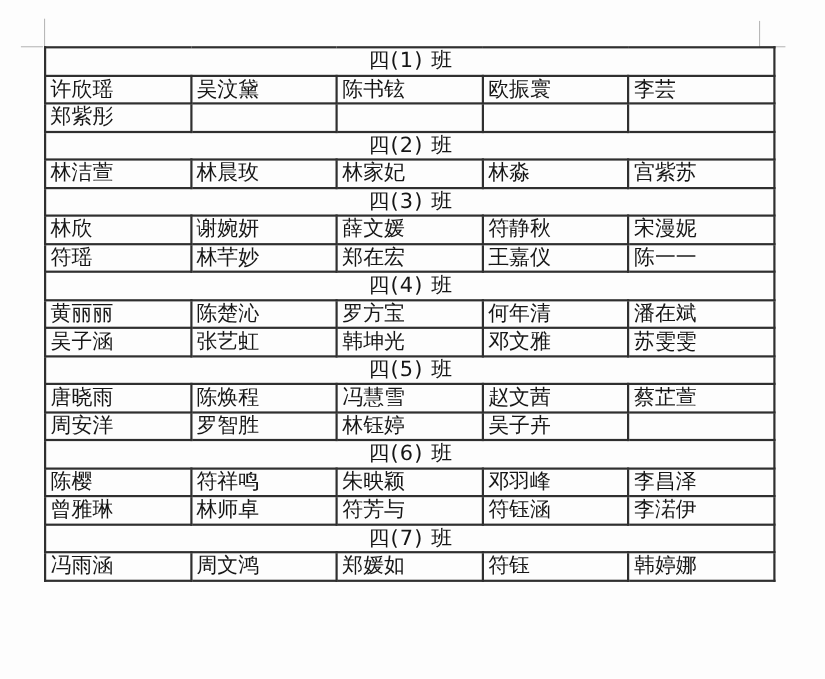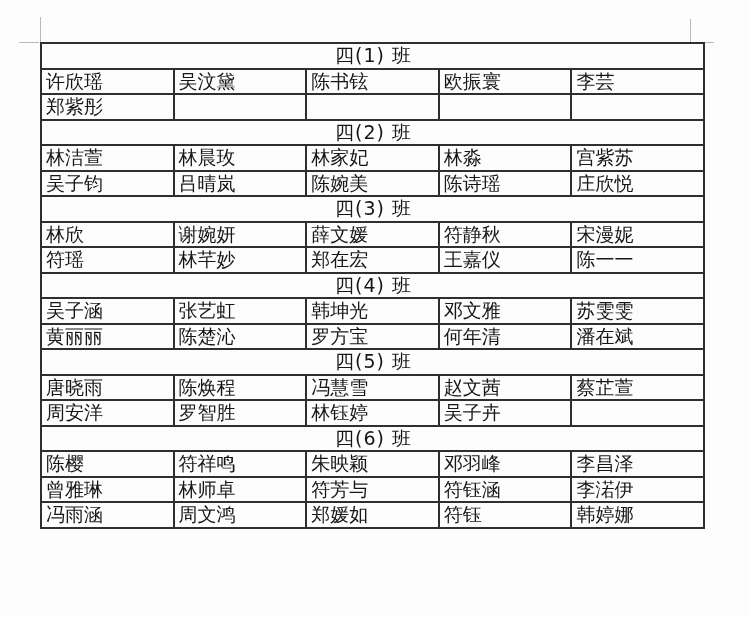--- a/index.html
+++ b/index.html
@@ -81,59 +81,52 @@
           <td colspan="5" class="class-header">四(2) 班</td>
         </tr>
         <tr>
           <td>林洁萱</td>
           <td>林晨玫</td>
           <td>林家妃</td>
           <td>林淼</td>
           <td>宫紫苏</td>
         </tr>
         <tr>
-          <td>吴子钧</td>
-          <td>吕晴岚</td>
-          <td>陈婉美</td>
-          <td>陈诗瑶</td>
-          <td>庄欣悦</td>
-        </tr>
-        <tr>
           <td colspan="5" class="class-header">四(3) 班</td>
         </tr>
         <tr>
           <td>林欣</td>
           <td>谢婉妍</td>
           <td>薛文媛</td>
           <td>符静秋</td>
           <td>宋漫妮</td>
         </tr>
         <tr>
           <td>符瑶</td>
           <td>林芊妙</td>
           <td>郑在宏</td>
           <td>王嘉仪</td>
           <td>陈一一</td>
         </tr>
         <tr>
           <td colspan="5" class="class-header">四(4) 班</td>
         </tr>
         <tr>
+          <td>黄丽丽</td>
+          <td>陈楚沁</td>
+          <td>罗方宝</td>
+          <td>何年清</td>
+          <td>潘在斌</td>
+        </tr>
+        <tr>
           <td>吴子涵</td>
           <td>张艺虹</td>
           <td>韩坤光</td>
           <td>邓文雅</td>
           <td>苏雯雯</td>
-        </tr>
-        <tr>
-          <td>黄丽丽</td>
-          <td>陈楚沁</td>
-          <td>罗方宝</td>
-          <td>何年清</td>
-          <td>潘在斌</td>
         </tr>
         <tr>
           <td colspan="5" class="class-header">四(5) 班</td>
         </tr>
         <tr>
           <td>唐晓雨</td>
           <td>陈焕程</td>
           <td>冯慧雪</td>
           <td>赵文茜</td>
           <td>蔡芷萱</td>
@@ -156,20 +149,23 @@
           <td>李昌泽</td>
         </tr>
         <tr>
           <td>曾雅琳</td>
           <td>林师卓</td>
           <td>符芳与</td>
           <td>符钰涵</td>
           <td>李渃伊</td>
         </tr>
         <tr>
+          <td colspan="5" class="class-header">四(7) 班</td>
+        </tr>
+        <tr>
           <td>冯雨涵</td>
           <td>周文鸿</td>
           <td>郑媛如</td>
           <td>符钰</td>
           <td>韩婷娜</td>
         </tr>
       </tbody>
   </table>
 
 </div>

